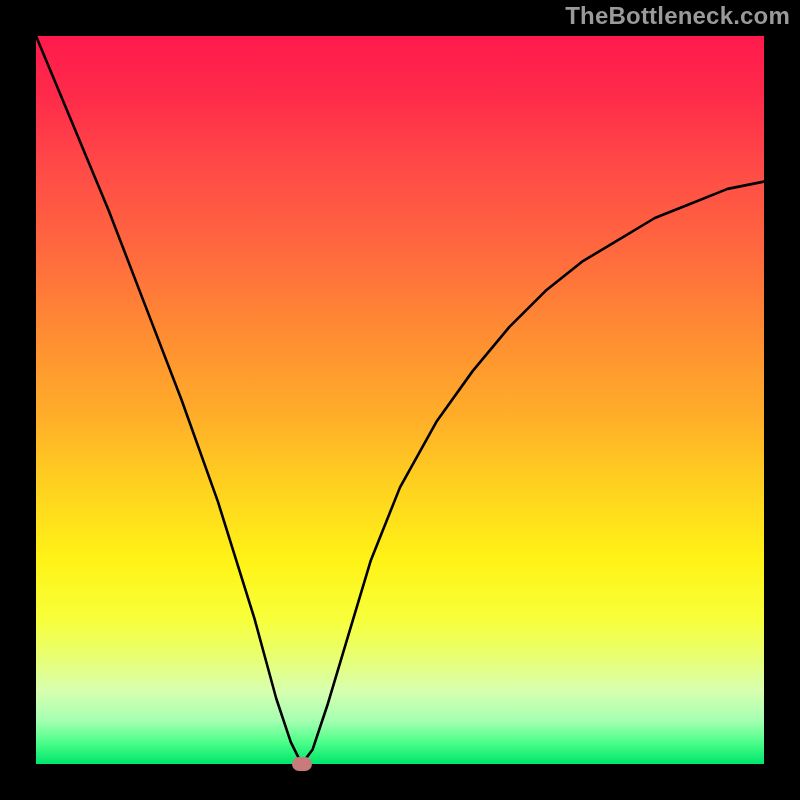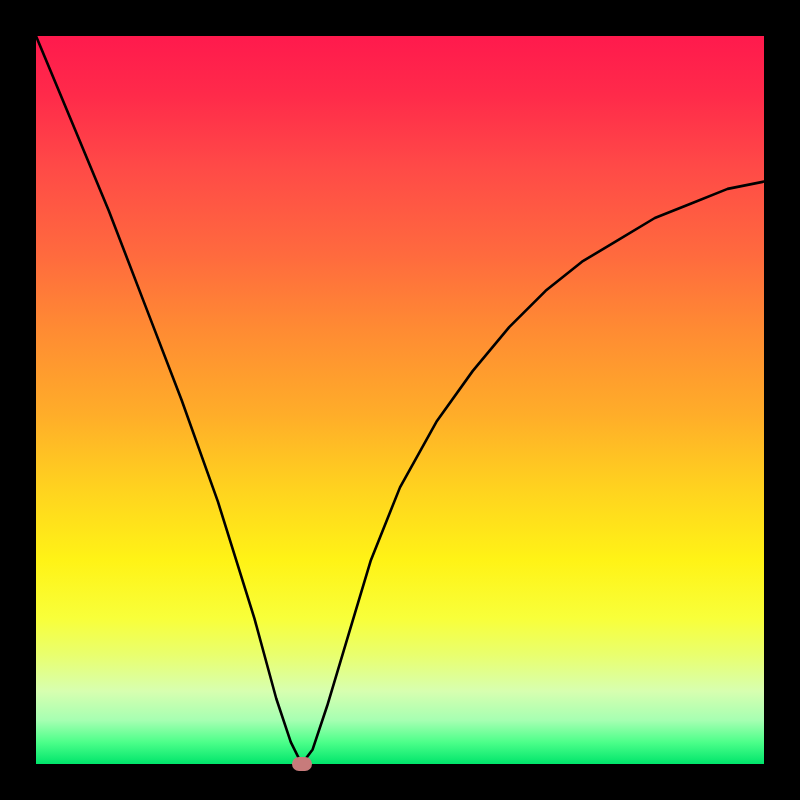--- a/index.html
+++ b/index.html
@@ -64,20 +64,21 @@
     background: #c77b7b;
     border-radius: 7px;
     transform: translate(-50%, -50%);
   }
 </style>
 </head>
 <body>
 
 <div class="chart-wrap">
 
+  <div class="watermark">TheBottleneck.com</div>
 
   <div class="plot-area"></div>
 
   <svg class="curve-layer" viewBox="0 0 728 728" preserveAspectRatio="none">
     <path id="curve-path" fill="none" stroke="#000" stroke-width="2.6" stroke-linejoin="round" stroke-linecap="round" d="M0.00 0.00 L36.40 87.36 L72.80 174.72 L109.20 269.36 L145.60 364.00 L182.00 465.92 L218.40 582.40 L240.24 662.48 L254.80 706.16 L265.72 728.00 L276.64 713.44 L291.20 669.76 L313.04 596.96 L334.88 524.16 L364.00 451.36 L400.40 385.84 L436.80 334.88 L473.20 291.20 L509.60 254.80 L546.00 225.68 L582.40 203.84 L618.80 182.00 L655.20 167.44 L691.60 152.88 L728.00 145.60 "></path>
   </svg>
 
   <div id="marker" class="marker" style="left: 301.72px; top: 764px;"></div>
 </div>
 

